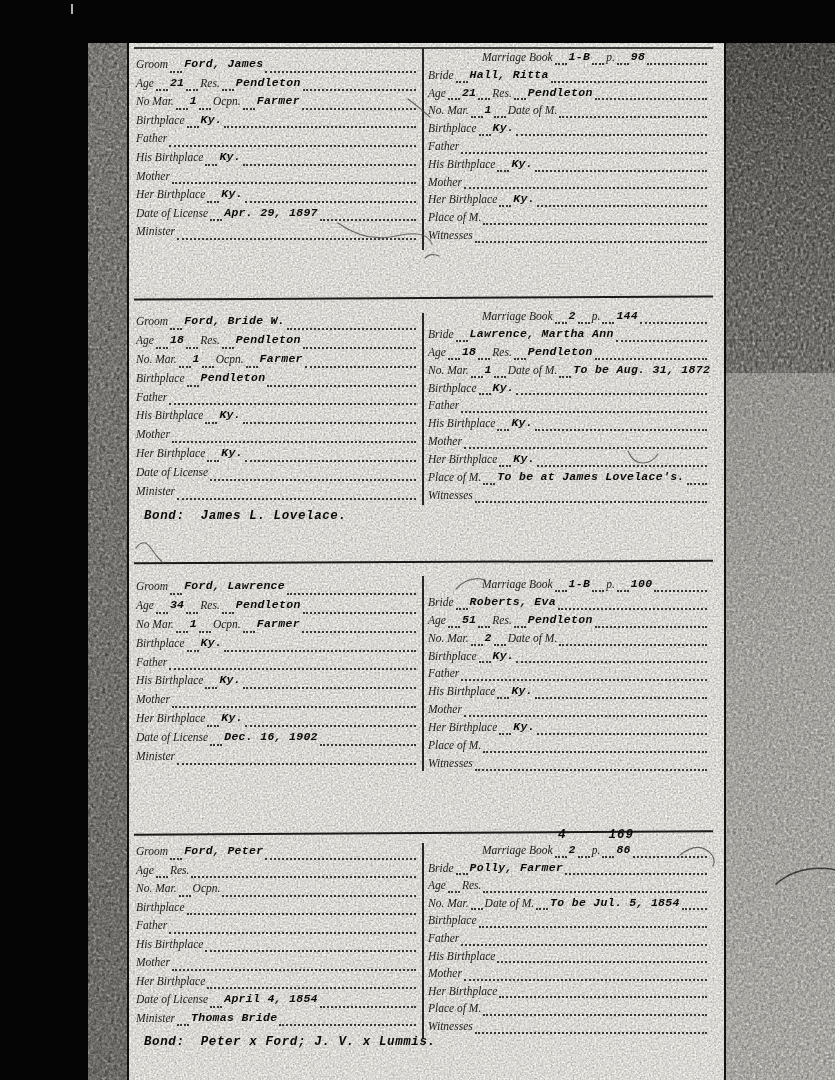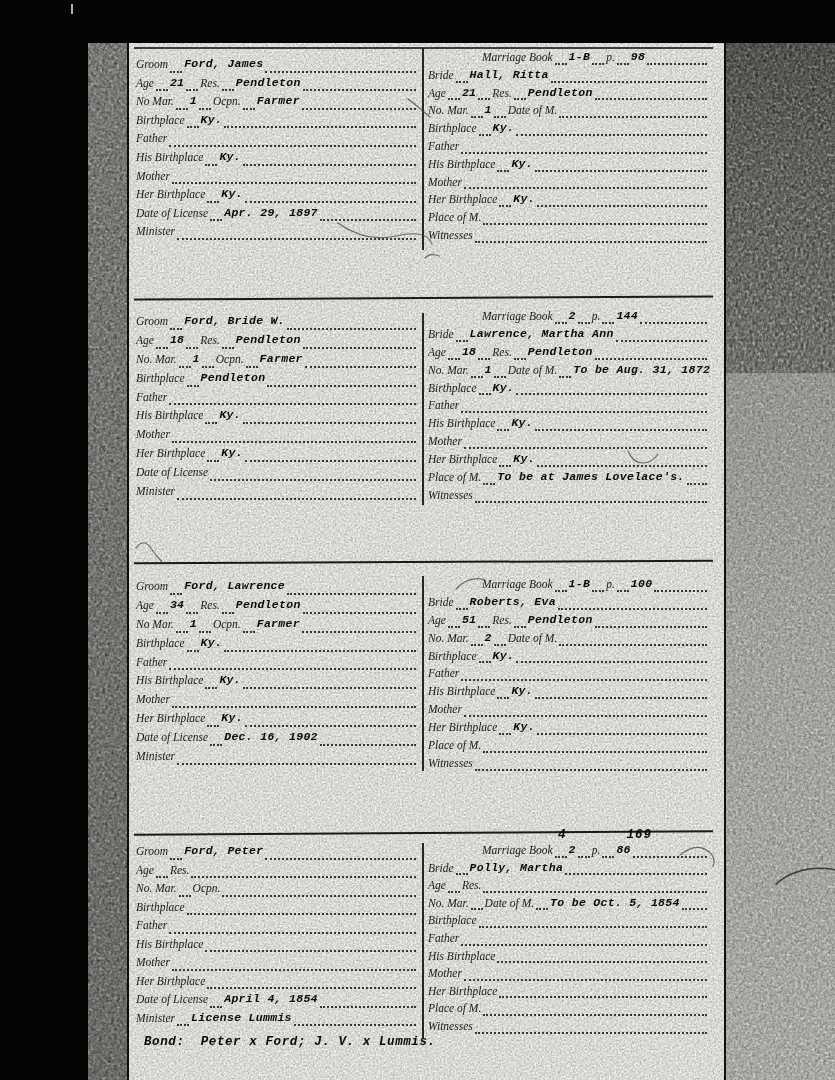--- a/index.html
+++ b/index.html
@@ -51,21 +51,21 @@
   .row { display: flex; align-items: baseline; height: var(--rh, 18.6px); white-space: nowrap; }
   .lbl { font-family: "Liberation Serif", serif; font-size: 11.5px; color: #232323; }
   .val { font-family: "Liberation Mono", monospace; font-size: 11.5px; font-weight: 700;
          color: #0c0c0c; letter-spacing: .3px; position: relative; top: -1px; }
   .dots { border-bottom: 2px dotted #3d3d3d; align-self: flex-end; margin: 0 2px 4px 2px; height: 1px; }
   .dots.mid { flex: 0 0 12px; }
   .dots.end { flex: 1 1 0; min-width: 0; }
   .row.hdr { padding-left: 54px; }
   .row.pre { height: 15px; }
   .row.pre .val { margin-left: 130px; letter-spacing: 1px; font-size: 12.5px; }
-  .row.pre .val + .val { margin-left: 60px; }
+  .row.pre .val + .val { margin-left: 42px; }
   .bond { margin-top: 5px; padding-left: 8px; font-family: "Liberation Mono", monospace;
           font-size: 12.5px; font-weight: 700; color: #0c0c0c; letter-spacing: .6px; white-space: pre; }
 
   
   #white-tick { position: absolute; left: 71px; top: 4px; width: 2px; height: 10px;
                 background: #cfcfcf; opacity: .85; }
   svg.overlay { position: absolute; left: 0; top: 0; pointer-events: none; }
 </style>
 </head>
 <body>
@@ -279,20 +279,21 @@
           <span class="dots end"></span>
         </div>
         <div class="row">
           <span class="lbl">Date of License</span>
           <span class="dots end"></span>
         </div>
         <div class="row">
           <span class="lbl">Minister</span>
           <span class="dots end"></span>
         </div>
+        <div class="bond">Bond:  James L. Lovelace.</div>
       </div>
     <div id="r1-bride" class="col bride">
         <div class="row hdr">
           <span class="lbl">Marriage Book</span>
           <span class="dots mid"></span>
           <span class="val">2</span>
           <span class="dots mid"></span>
           <span class="lbl">p.</span>
           <span class="dots mid"></span>
           <span class="val">144</span>
@@ -536,21 +537,21 @@
         </div>
         <div class="row">
           <span class="lbl">Date of License</span>
           <span class="dots mid"></span>
           <span class="val">April 4, 1854</span>
           <span class="dots end"></span>
         </div>
         <div class="row">
           <span class="lbl">Minister</span>
           <span class="dots mid"></span>
-          <span class="val">License Lummis</span>
+          <span class="val">Thomas Bride</span>
           <span class="dots end"></span>
         </div>
         <div class="bond">Bond:  Peter x Ford; J. V. x Lummis.</div>
       </div>
     <div id="r3-bride" class="col bride">
         <div class="row pre">
           <span class="val">4</span>
           <span class="val">169</span>
         </div>
         <div class="row hdr">
@@ -559,35 +560,35 @@
           <span class="val">2</span>
           <span class="dots mid"></span>
           <span class="lbl">p.</span>
           <span class="dots mid"></span>
           <span class="val">86</span>
           <span class="dots end"></span>
         </div>
         <div class="row">
           <span class="lbl">Bride</span>
           <span class="dots mid"></span>
-          <span class="val">Polly, Martha</span>
+          <span class="val">Polly, Farmer</span>
           <span class="dots end"></span>
         </div>
         <div class="row">
           <span class="lbl">Age</span>
           <span class="dots mid"></span>
           <span class="lbl">Res.</span>
           <span class="dots end"></span>
         </div>
         <div class="row">
           <span class="lbl">No. Mar.</span>
           <span class="dots mid"></span>
           <span class="lbl">Date of M.</span>
           <span class="dots mid"></span>
-          <span class="val">To be Oct. 5, 1854</span>
+          <span class="val">To be Jul. 5, 1854</span>
           <span class="dots end"></span>
         </div>
         <div class="row">
           <span class="lbl">Birthplace</span>
           <span class="dots end"></span>
         </div>
         <div class="row">
           <span class="lbl">Father</span>
           <span class="dots end"></span>
         </div>

